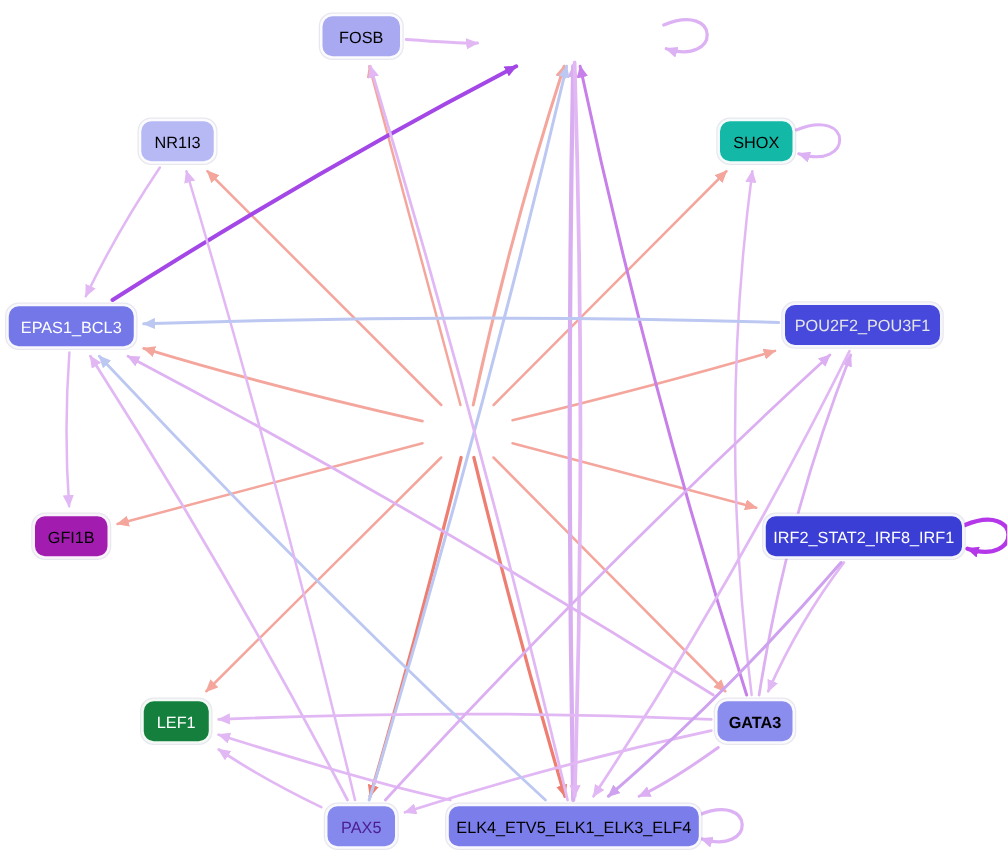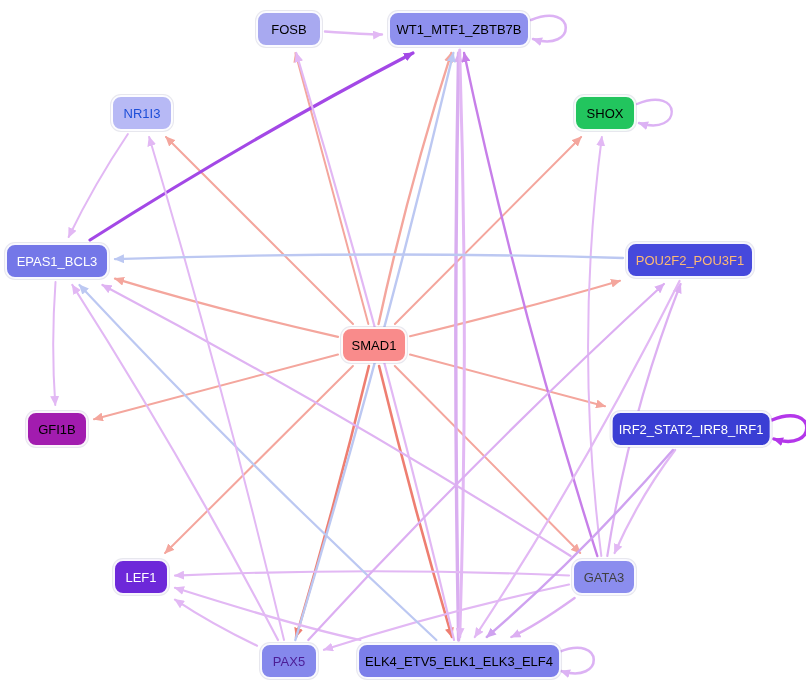--- a/index.html
+++ b/index.html
@@ -113,48 +113,42 @@
       <path d="M 55.5 282 Q 51 345 55.285714285714285 405" fill="none" stroke="#e2b8f4" stroke-width="2" stroke-linecap="round" marker-end="url(#arr2)"></path>
       <path d="M 531 20 C 577 1, 577 53, 533 39" fill="none" stroke="#dcb2f4" stroke-width="2.6" stroke-linecap="round" marker-end="url(#arr11)"></path>
       <path d="M 637 104 C 683 85, 683 137, 639 123" fill="none" stroke="#dcb2f4" stroke-width="2.4" stroke-linecap="round" marker-end="url(#arr11)"></path>
       <path d="M 772 420 C 818 401, 818 453, 774 439" fill="none" stroke="#b437ea" stroke-width="3.4" stroke-linecap="round" marker-end="url(#arr12)"></path>
       <path d="M 559 652 C 605 633, 605 685, 561 671" fill="none" stroke="#dcb2f4" stroke-width="2.6" stroke-linecap="round" marker-end="url(#arr11)"></path>
     </svg>
   <div id="node-layer">
       <div class="node" style="left: 289px; top: 29px; min-width: 66px; height: 36px; background: rgb(168, 169, 240); color: rgb(0, 0, 0);">
         <span>FOSB</span>
       </div>
-      <div class="node" style="left: 459px; top: 29px; min-width: 142px; height: 36px; background: rgb(142, 144, 238); color: rgb(0, 0, 0);">
-        <span>WT1_MTF1_ZBTB7B</span>
-      </div>
-      <div class="node" style="left: 605px; top: 113px; min-width: 62px; height: 36px; background: #22c55e; color: rgb(0, 0, 0);">
+      <div class="node" style="left: 605px; top: 113px; min-width: 62px; height: 36px; background: #14b8a6; color: rgb(0, 0, 0);">
         <span>SHOX</span>
       </div>
-      <div class="node" style="left: 142px; top: 113px; min-width: 62px; height: 36px; background: rgb(183, 185, 245); color: #1d4ed8;">
+      <div class="node" style="left: 142px; top: 113px; min-width: 62px; height: 36px; background: rgb(183, 185, 245); color: #000000;">
         <span>NR1I3</span>
       </div>
       <div class="node" style="left: 57px; top: 261px; min-width: 104px; height: 36px; background: rgb(116, 119, 232); color: rgb(255, 255, 255);">
         <span>EPAS1_BCL3</span>
       </div>
-      <div class="node" style="left: 690px; top: 260px; min-width: 128px; height: 36px; background: rgb(70, 73, 220); color: #fdba74;">
+      <div class="node" style="left: 690px; top: 260px; min-width: 128px; height: 36px; background: rgb(70, 73, 220); color: #e5e5e5;">
         <span>POU2F2_POU3F1</span>
-      </div>
-      <div class="node" style="left: 374px; top: 345px; min-width: 66px; height: 36px; background: rgb(249, 139, 139); color: rgb(0, 0, 0);">
-        <span>SMAD1</span>
       </div>
       <div class="node" style="left: 57px; top: 429px; min-width: 62px; height: 36px; background: #a21caf; color: rgb(0, 0, 0);">
         <span>GFI1B</span>
       </div>
       <div class="node" style="left: 691px; top: 429px; min-width: 160px; height: 36px; background: rgb(58, 62, 212); color: rgb(255, 255, 255);">
         <span>IRF2_STAT2_IRF8_IRF1</span>
       </div>
-      <div class="node" style="left: 141px; top: 577px; min-width: 56px; height: 36px; background: #6d28d9; color: rgb(255, 255, 255);">
+      <div class="node" style="left: 141px; top: 577px; min-width: 56px; height: 36px; background: #15803d; color: rgb(255, 255, 255);">
         <span>LEF1</span>
       </div>
-      <div class="node" style="left: 604px; top: 577px; min-width: 64px; height: 36px; background: rgb(139, 141, 238); color: #404040;">
+      <div class="node" style="left: 604px; top: 577px; min-width: 64px; height: 36px; background: rgb(139, 141, 238); color: #000000; font-weight: bold;">
         <span>GATA3</span>
       </div>
       <div class="node" style="left: 289px; top: 661px; min-width: 58px; height: 36px; background: rgb(133, 136, 236); color: #4c1d95;">
         <span>PAX5</span>
       </div>
       <div class="node" style="left: 459px; top: 661px; min-width: 198px; height: 36px; background: rgb(123, 126, 234); color: rgb(0, 0, 0);">
         <span>ELK4_ETV5_ELK1_ELK3_ELF4</span>
       </div>
     </div>
 </div>

